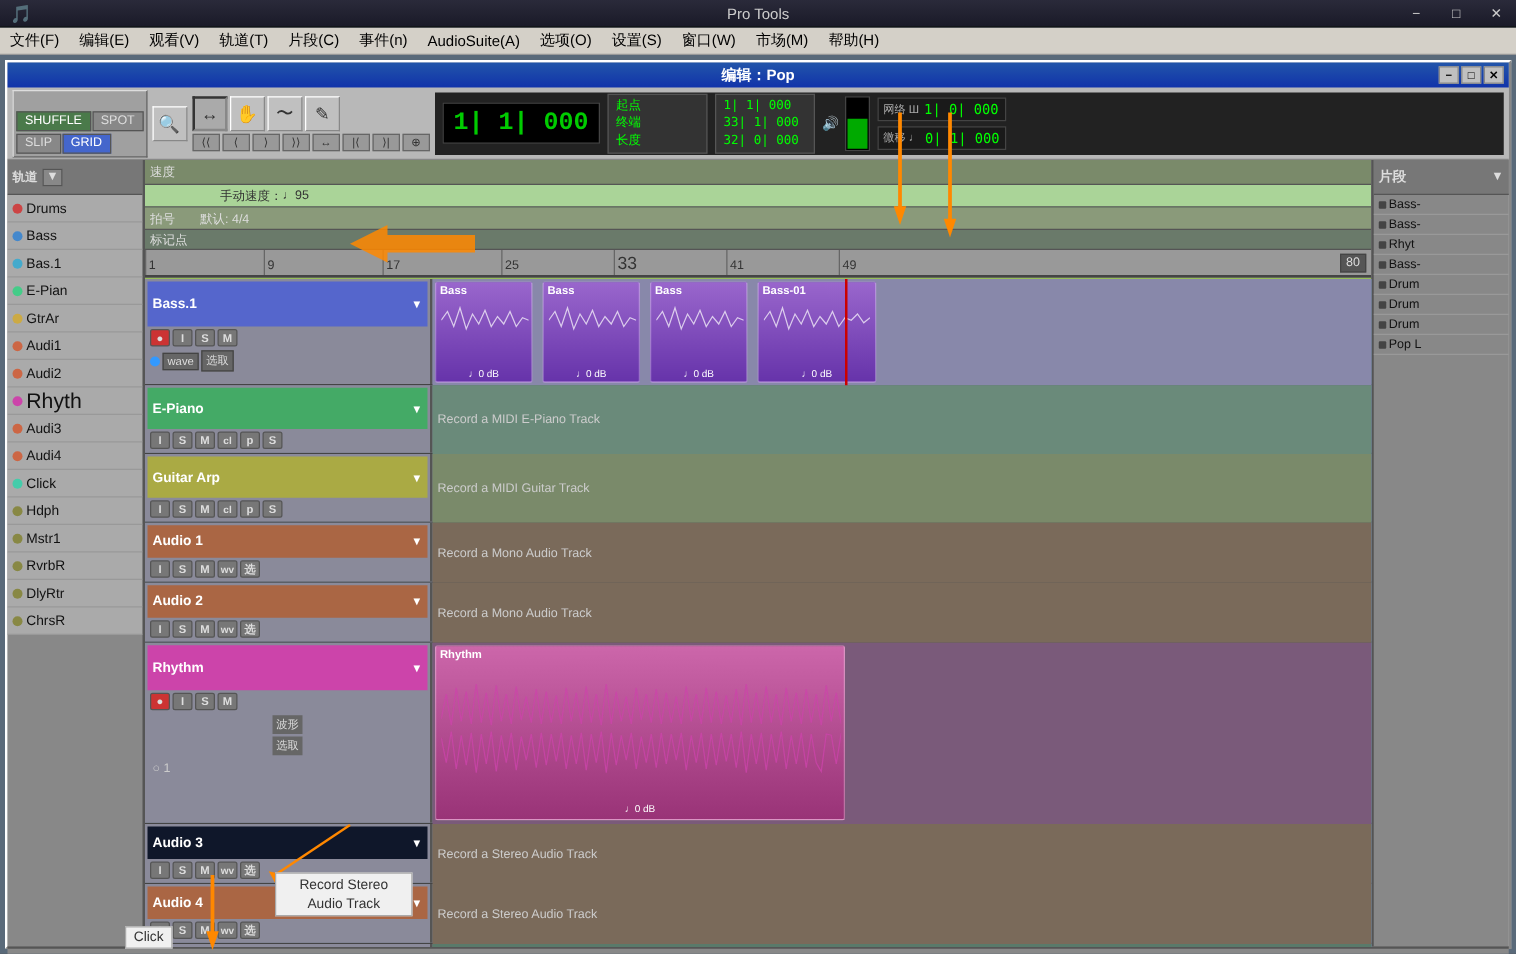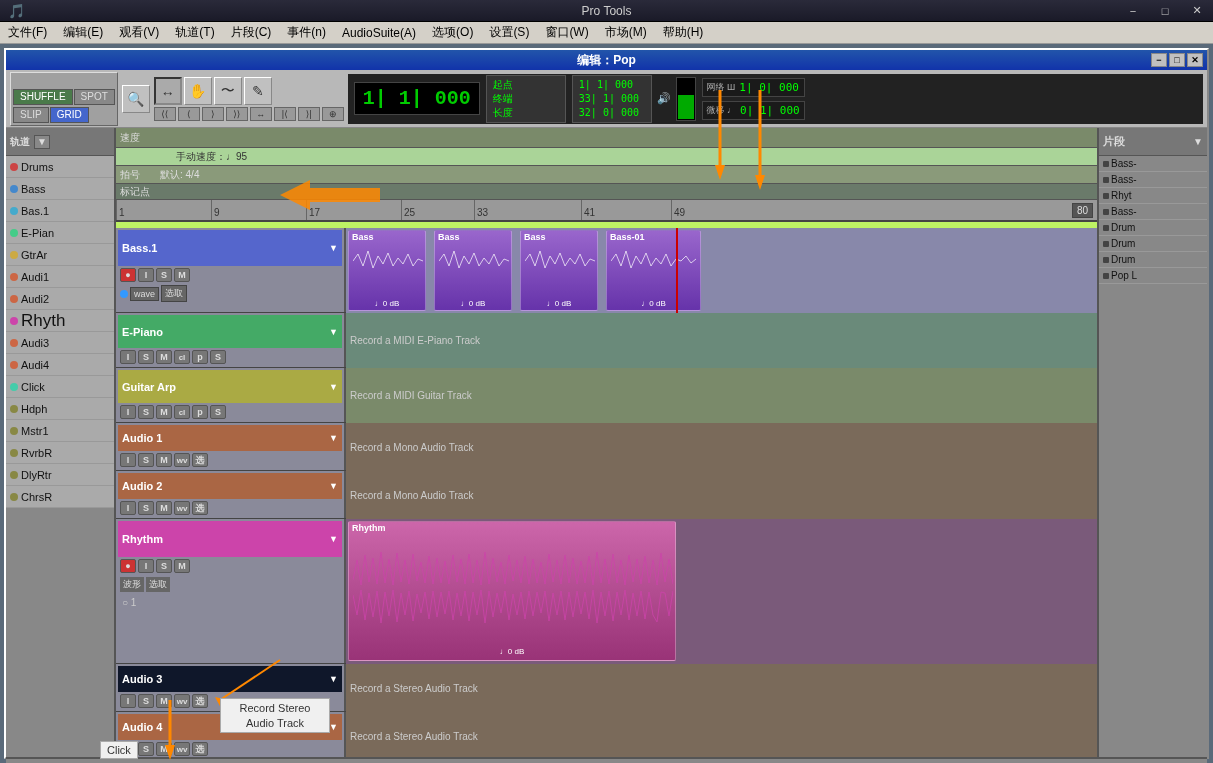--- a/index.html
+++ b/index.html
@@ -662,21 +662,21 @@
   </div>
           <div class="track-list-item">
     <span style="width:8px;height:8px;background:#888844;border-radius:50%;flex-shrink:0;display:inline-block;"></span>
     <span style="color:#111;font-size:11px;">ChrsR</span>
   </div>
         </div>
     </div>
 
     <div id="editor-area">
 
-      <div style="background:#0f172a;border-bottom:6px solid #bef264;display:flex;flex-direction:column;">
+      <div style="background:#0f172a;border-bottom:1px solid #bef264;display:flex;flex-direction:column;">
 
         <div style="background:#7a8a6a;height:20px;border-bottom:1px solid #555;display:flex;align-items:center;padding-left:4px;color:#ddd;font-size:10px;gap:20px;">
           <span>速度</span>
         </div>
         <div style="background:#aad498;height:18px;border-bottom:1px solid #555;display:flex;align-items:center;padding-left:60px;color:#333;font-size:10px;">
           <span>手动速度：</span>
           <span>♩95</span>
         </div>
         <div style="background:#8a9a7a;height:18px;border-bottom:1px solid #555;display:flex;align-items:center;padding-left:4px;color:#ddd;font-size:10px;gap:20px;">
           <span>拍号</span>
@@ -685,21 +685,21 @@
         <div style="background:#6a7a6a;height:16px;border-bottom:1px solid #555;display:flex;align-items:center;padding-left:4px;color:#ddd;font-size:10px;">
           <span>标记点</span>
         </div>
 
         <div style="background:#999;height:22px;border-bottom:2px solid #444;position:relative;display:flex;align-items:center;">
           <div style="position:absolute;left:0;top:0;width:100%;height:100%;display:flex;align-items:center;" id="ruler-marks">
               <div style="position: absolute; left: 0px; top: 0px; height: 100%; border-left: 1px solid rgb(102, 102, 102); display: flex; align-items: flex-end; padding-bottom: 2px; font-size: 10px; color: rgb(51, 51, 51); padding-left: 2px;">1</div>
               <div style="position: absolute; left: 95px; top: 0px; height: 100%; border-left: 1px solid rgb(102, 102, 102); display: flex; align-items: flex-end; padding-bottom: 2px; font-size: 10px; color: rgb(51, 51, 51); padding-left: 2px;">9</div>
               <div style="position: absolute; left: 190px; top: 0px; height: 100%; border-left: 1px solid rgb(102, 102, 102); display: flex; align-items: flex-end; padding-bottom: 2px; font-size: 10px; color: rgb(51, 51, 51); padding-left: 2px;">17</div>
               <div style="position: absolute; left: 285px; top: 0px; height: 100%; border-left: 1px solid rgb(102, 102, 102); display: flex; align-items: flex-end; padding-bottom: 2px; font-size: 10px; color: rgb(51, 51, 51); padding-left: 2px;">25</div>
-              <div style="position: absolute; left: 358px; top: 0px; height: 100%; border-left: 1px solid rgb(102, 102, 102); display: flex; align-items: flex-end; padding-bottom: 2px; font-size: 10px; color: rgb(51, 51, 51); padding-left: 2px;">33</div>
+              <div style="position: absolute; left: 375px; top: 0px; height: 100%; border-left: 1px solid rgb(102, 102, 102); display: flex; align-items: flex-end; padding-bottom: 2px; font-size: 14px; color: rgb(51, 51, 51); padding-left: 2px;">33</div>
               <div style="position: absolute; left: 465px; top: 0px; height: 100%; border-left: 1px solid rgb(102, 102, 102); display: flex; align-items: flex-end; padding-bottom: 2px; font-size: 10px; color: rgb(51, 51, 51); padding-left: 2px;">41</div>
               <div style="position: absolute; left: 555px; top: 0px; height: 100%; border-left: 1px solid rgb(102, 102, 102); display: flex; align-items: flex-end; padding-bottom: 2px; font-size: 10px; color: rgb(51, 51, 51); padding-left: 2px;">49</div>
             </div>
 
           <div style="position:absolute;right:4px;background:#555;color:#ddd;font-size:10px;padding:1px 4px;border:1px solid #444;">80</div>
         </div>
       </div>
 
       <div id="editor-tracks">
 
@@ -841,21 +841,21 @@
             <div class="track-name-bar" style="background:#cc44aa;">
               <span>Rhythm</span>
               <span class="arrow">▼</span>
             </div>
             <div class="track-controls">
               <div class="ctrl-btn rec">●</div>
               <div class="ctrl-btn">I</div>
               <div class="ctrl-btn">S</div>
               <div class="ctrl-btn">M</div>
             </div>
-            <div style="display:flex;align-items:center;gap:2px;padding:2px;">
+            <div style="display:flex;align-items:center;gap:2px;padding:2px;flex-direction:column;">
               <div style="background:#666;color:#ddd;font-size:9px;padding:1px 3px;cursor:pointer;">波形</div>
               <div style="background:#666;color:#ddd;font-size:9px;padding:1px 3px;cursor:pointer;">选取</div>
             </div>
             <div style="padding:2px 4px;color:#ccc;font-size:10px;">○ 1</div>
           </div>
           <div class="track-content" style="background:#7a5a7a;height:145px;position:relative;">
             <div class="clip clip-rhythm" style="left:2px;width:328px;height:140px;top:2px;">
               <div class="clip-label">Rhythm</div>
 
               <svg width="320" height="100" style="position:absolute;top:18px;left:4px;">

